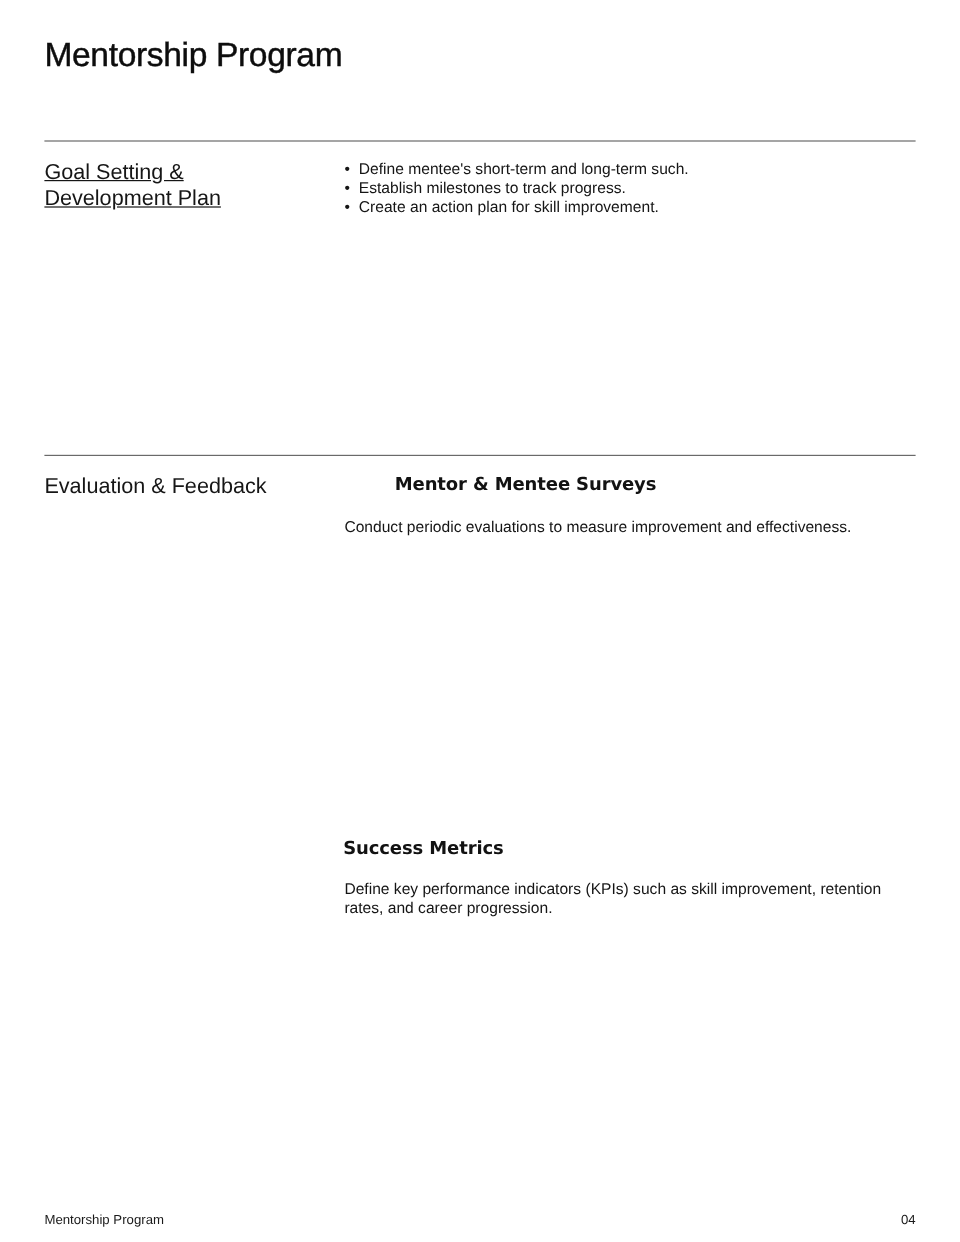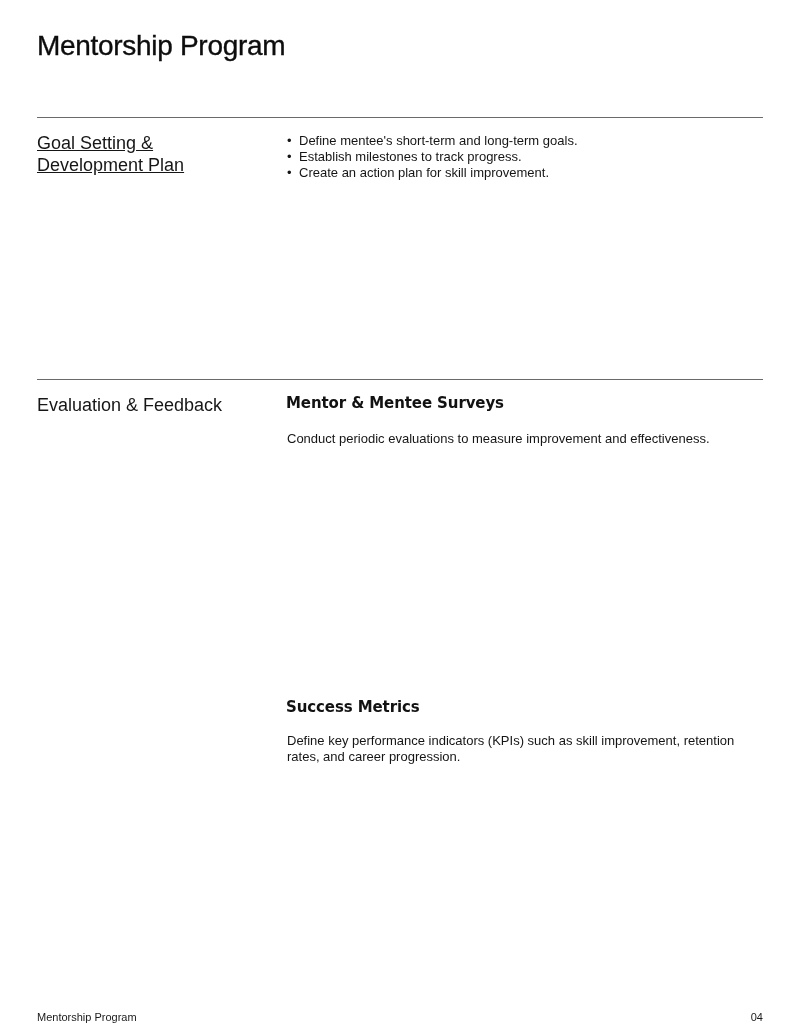--- a/index.html
+++ b/index.html
@@ -102,37 +102,37 @@
   <div class="divider" style="top:117px;"></div>
 
   <div class="section-label" style="top:132px;text-decoration:underline;">
     <div>Goal Setting &amp;</div>
     <div>Development Plan</div>
   </div>
 
   <ul class="bullets">
     <li>
       <span class="bullet-dot">•</span>
-      <span>Define mentee's short-term and long-term goals.</span>
+      <span>Define mentee's short-term and long-term such.</span>
     </li>
     <li>
       <span class="bullet-dot">•</span>
       <span>Establish milestones to track progress.</span>
     </li>
     <li>
       <span class="bullet-dot">•</span>
       <span>Create an action plan for skill improvement.</span>
     </li>
   </ul>
 
   <div class="divider" style="top:379px;"></div>
 
   <div class="section-label" style="top:394px;">Evaluation &amp; Feedback</div>
 
-  <h2 class="subheading" style="top:394px;">Mentor &amp; Mentee Surveys</h2>
+  <h2 class="subheading" style="top:394px;margin-left:43px;">Mentor &amp; Mentee Surveys</h2>
   <p class="body-text" style="top:431px;">Conduct periodic evaluations to measure improvement and effectiveness.</p>
 
   <h2 class="subheading" style="top:698px;">Success Metrics</h2>
   <p class="body-text" style="top:733px;">Define key performance indicators (KPIs) such as skill improvement, retention rates, and career progression.</p>
 
   <div class="footer-left">Mentorship Program</div>
   <div class="footer-right">04</div>
 
 </div>
 

